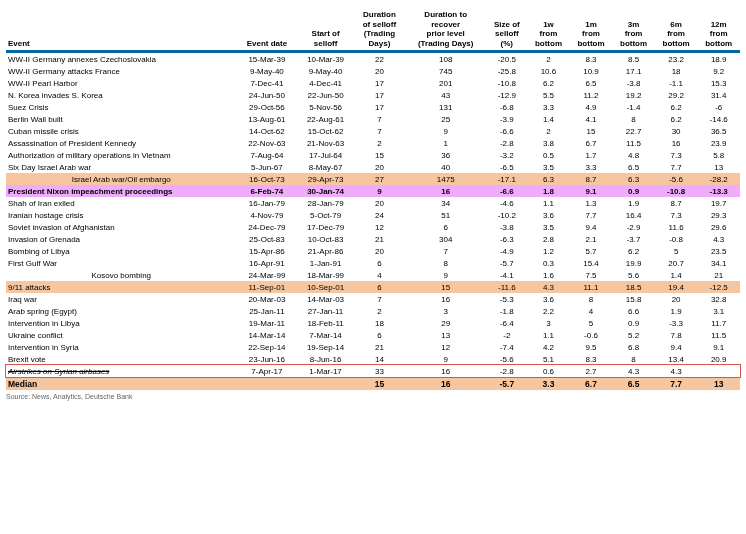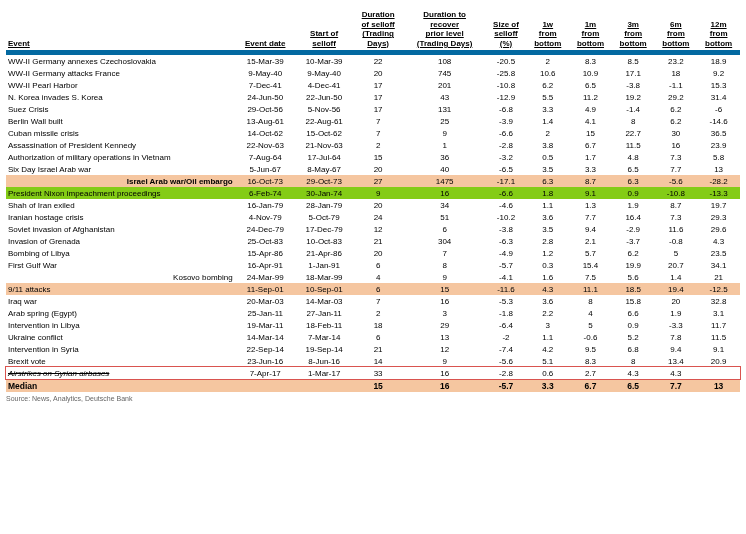--- a/index.html
+++ b/index.html
@@ -17,23 +17,22 @@
     table {
       border-collapse: collapse;
       width: 100%;
     }
     thead tr th {
       font-size: 8px;
       font-weight: bold;
       text-align: center;
       vertical-align: bottom;
       padding: 2px 2px;
-      border-bottom: 5px solid #0369a1;
+      border-bottom: 3px solid #0369a1;
       line-height: 1.2;
-      text-decoration: underline;
     }
     thead tr th:first-child {
       text-align: left;
     }
     tbody tr td {
       font-size: 8px;
       padding: 1.5px 2px;
       text-align: center;
       white-space: nowrap;
     }
@@ -43,21 +42,22 @@
       min-width: 160px;
     }
     tbody tr td:nth-child(2),
     tbody tr td:nth-child(3) {
       white-space: nowrap;
     }
     .row-highlight-orange {
       background-color: #f5c6a0;
     }
     .row-highlight-light-orange {
-      background-color: #84cc16;
+      background-color: #f0abfc;
+      font-weight: bold;
     }
     .median-row {
       background-color: #f5c6a0;
       font-weight: bold;
     }
     .median-row td {
       font-weight: bold;
       font-size: 8.5px;
     }
     .source-text {
@@ -211,23 +211,23 @@
           <td>20</td>
           <td>40</td>
           <td>-6.5</td>
           <td>3.5</td>
           <td>3.3</td>
           <td>6.5</td>
           <td>7.7</td>
           <td>13</td>
         </tr>
         <tr class="row-highlight-orange">
-          <td style="text-align: right; font-weight: bold;">Israel Arab war/Oil embargo</td>
+          <td style="text-align: center;">Israel Arab war/Oil embargo</td>
           <td>16-Oct-73</td>
-          <td>29-Oct-73</td>
+          <td>29-Apr-73</td>
           <td>27</td>
           <td>1475</td>
           <td>-17.1</td>
           <td>6.3</td>
           <td>8.7</td>
           <td>6.3</td>
           <td>-5.6</td>
           <td>-28.2</td>
         </tr>
         <tr class="row-highlight-light-orange">
@@ -315,21 +315,21 @@
           <td>6</td>
           <td>8</td>
           <td>-5.7</td>
           <td>0.3</td>
           <td>15.4</td>
           <td>19.9</td>
           <td>20.7</td>
           <td>34.1</td>
         </tr>
         <tr>
-          <td style="text-align: right;">Kosovo bombing</td>
+          <td style="text-align: center;">Kosovo bombing</td>
           <td>24-Mar-99</td>
           <td>18-Mar-99</td>
           <td>4</td>
           <td>9</td>
           <td>-4.1</td>
           <td>1.6</td>
           <td>7.5</td>
           <td>5.6</td>
           <td>1.4</td>
           <td>21</td>

